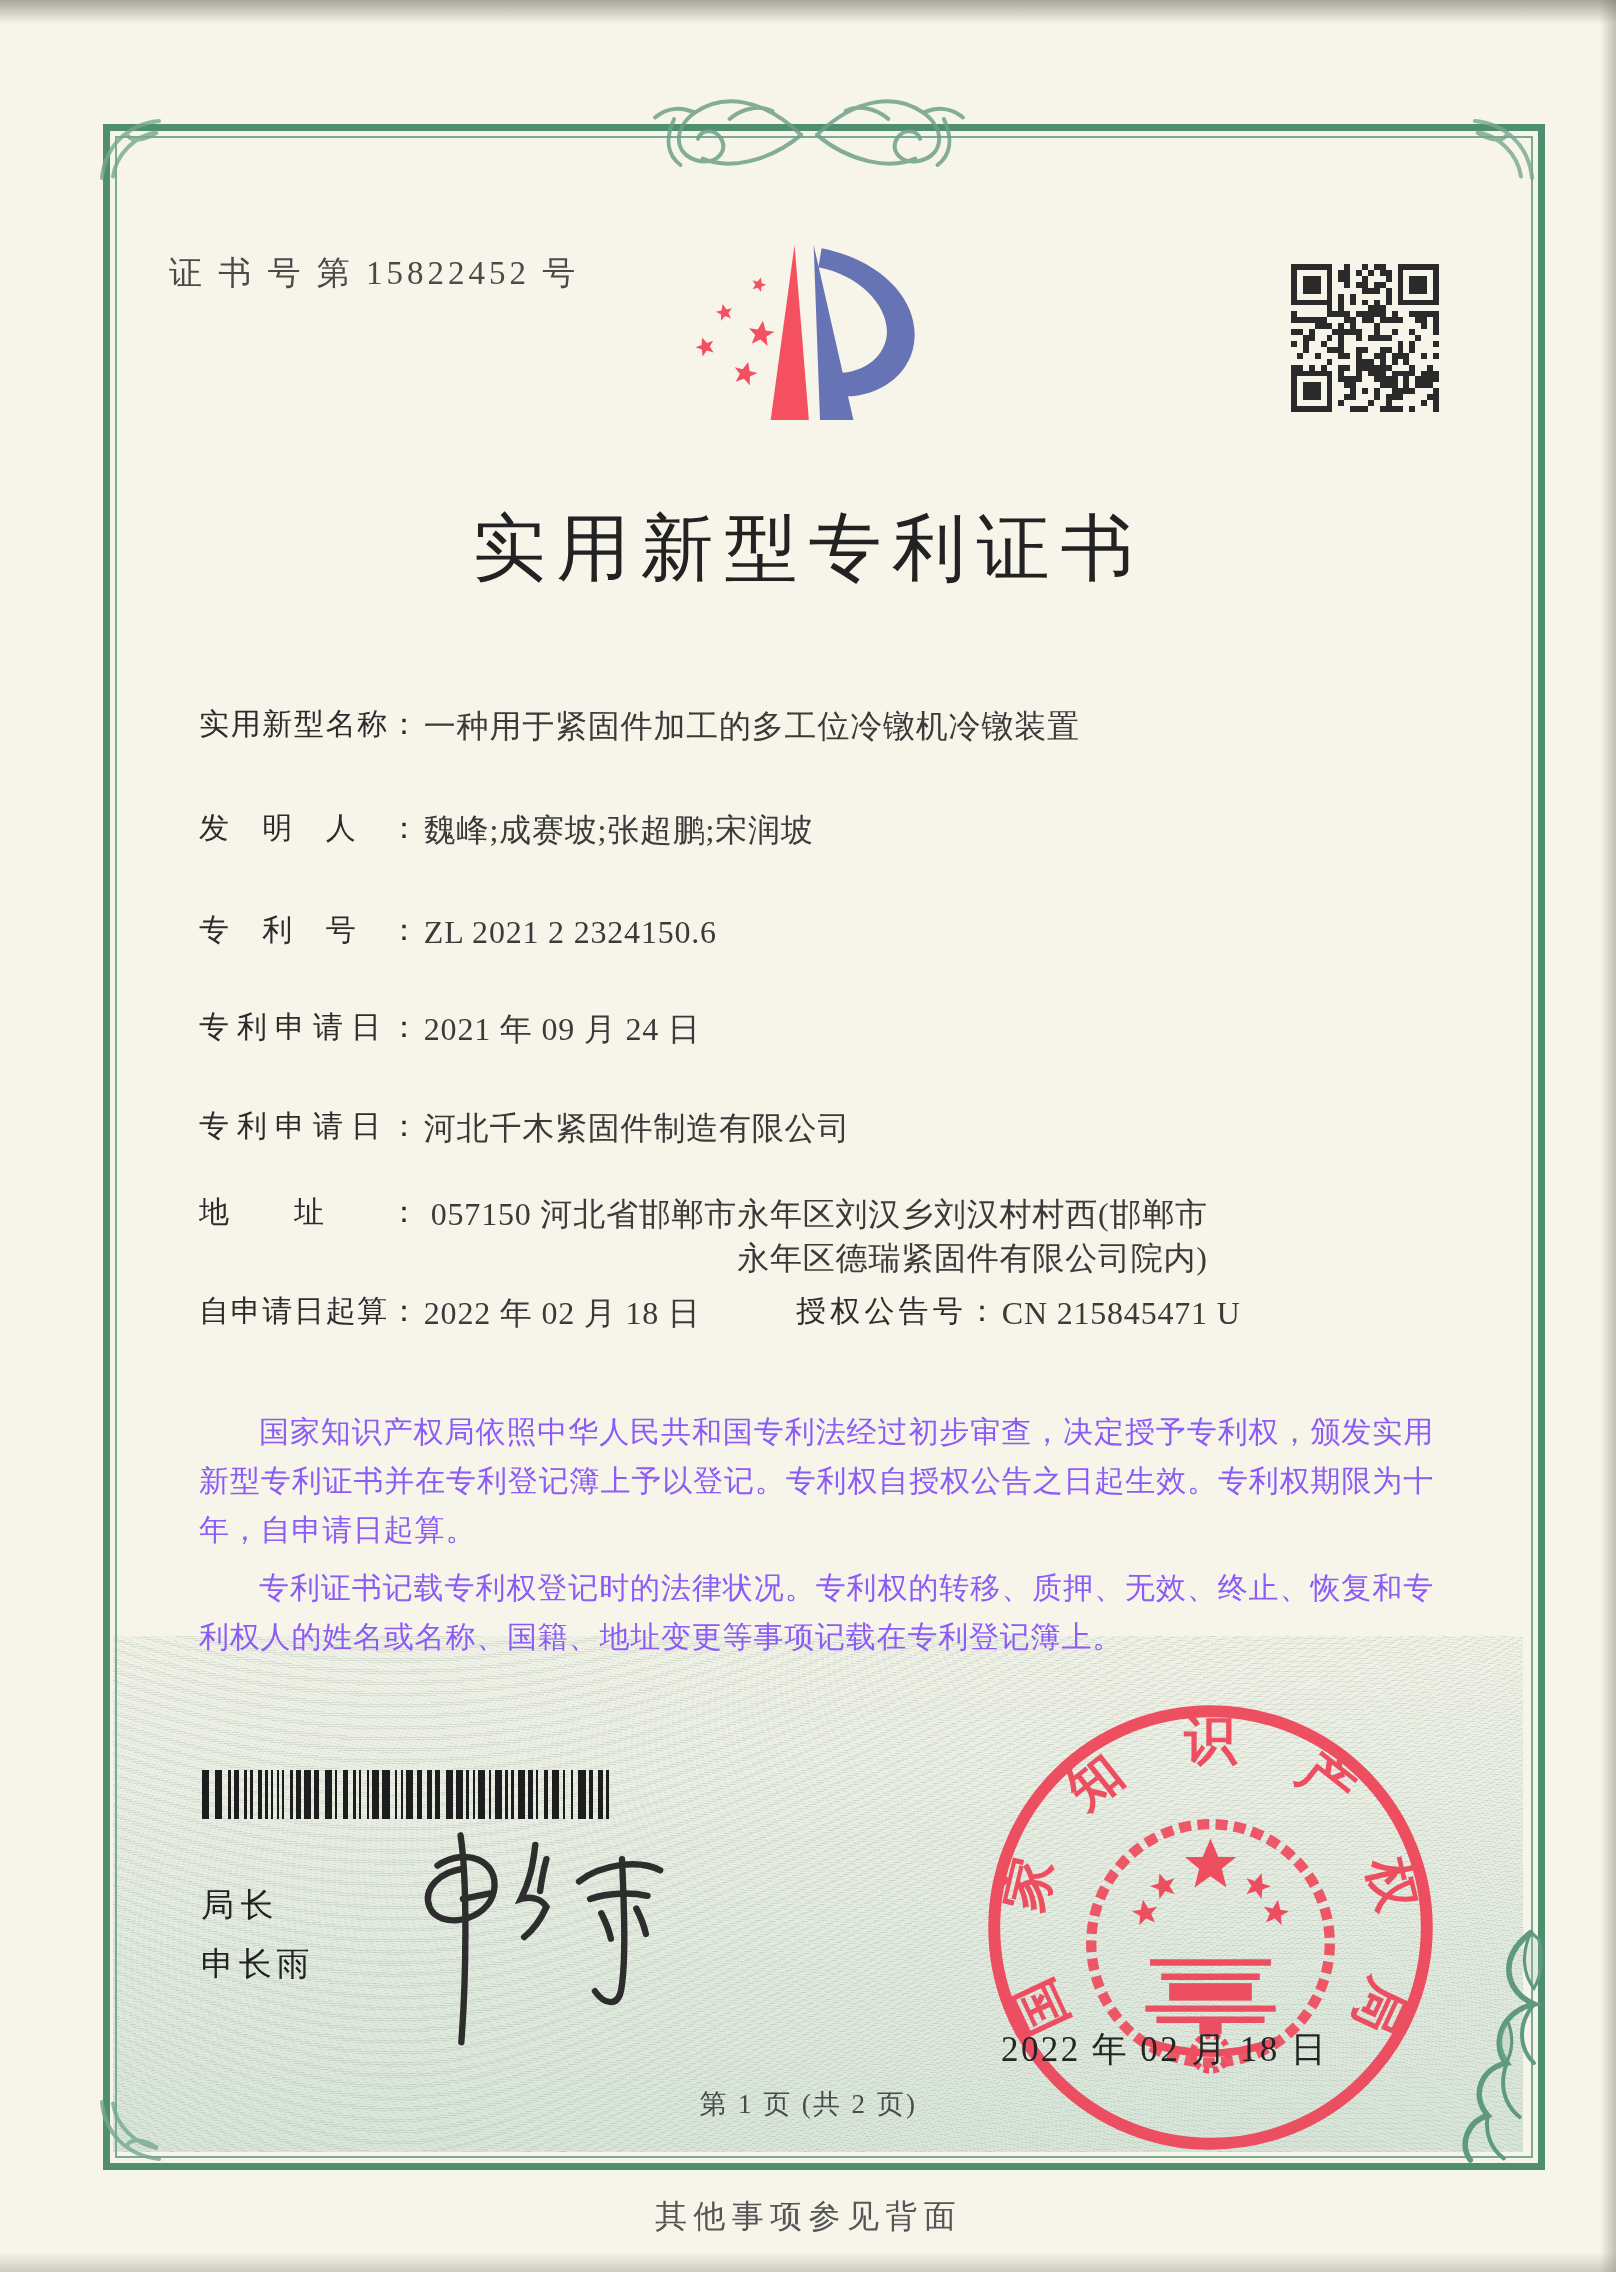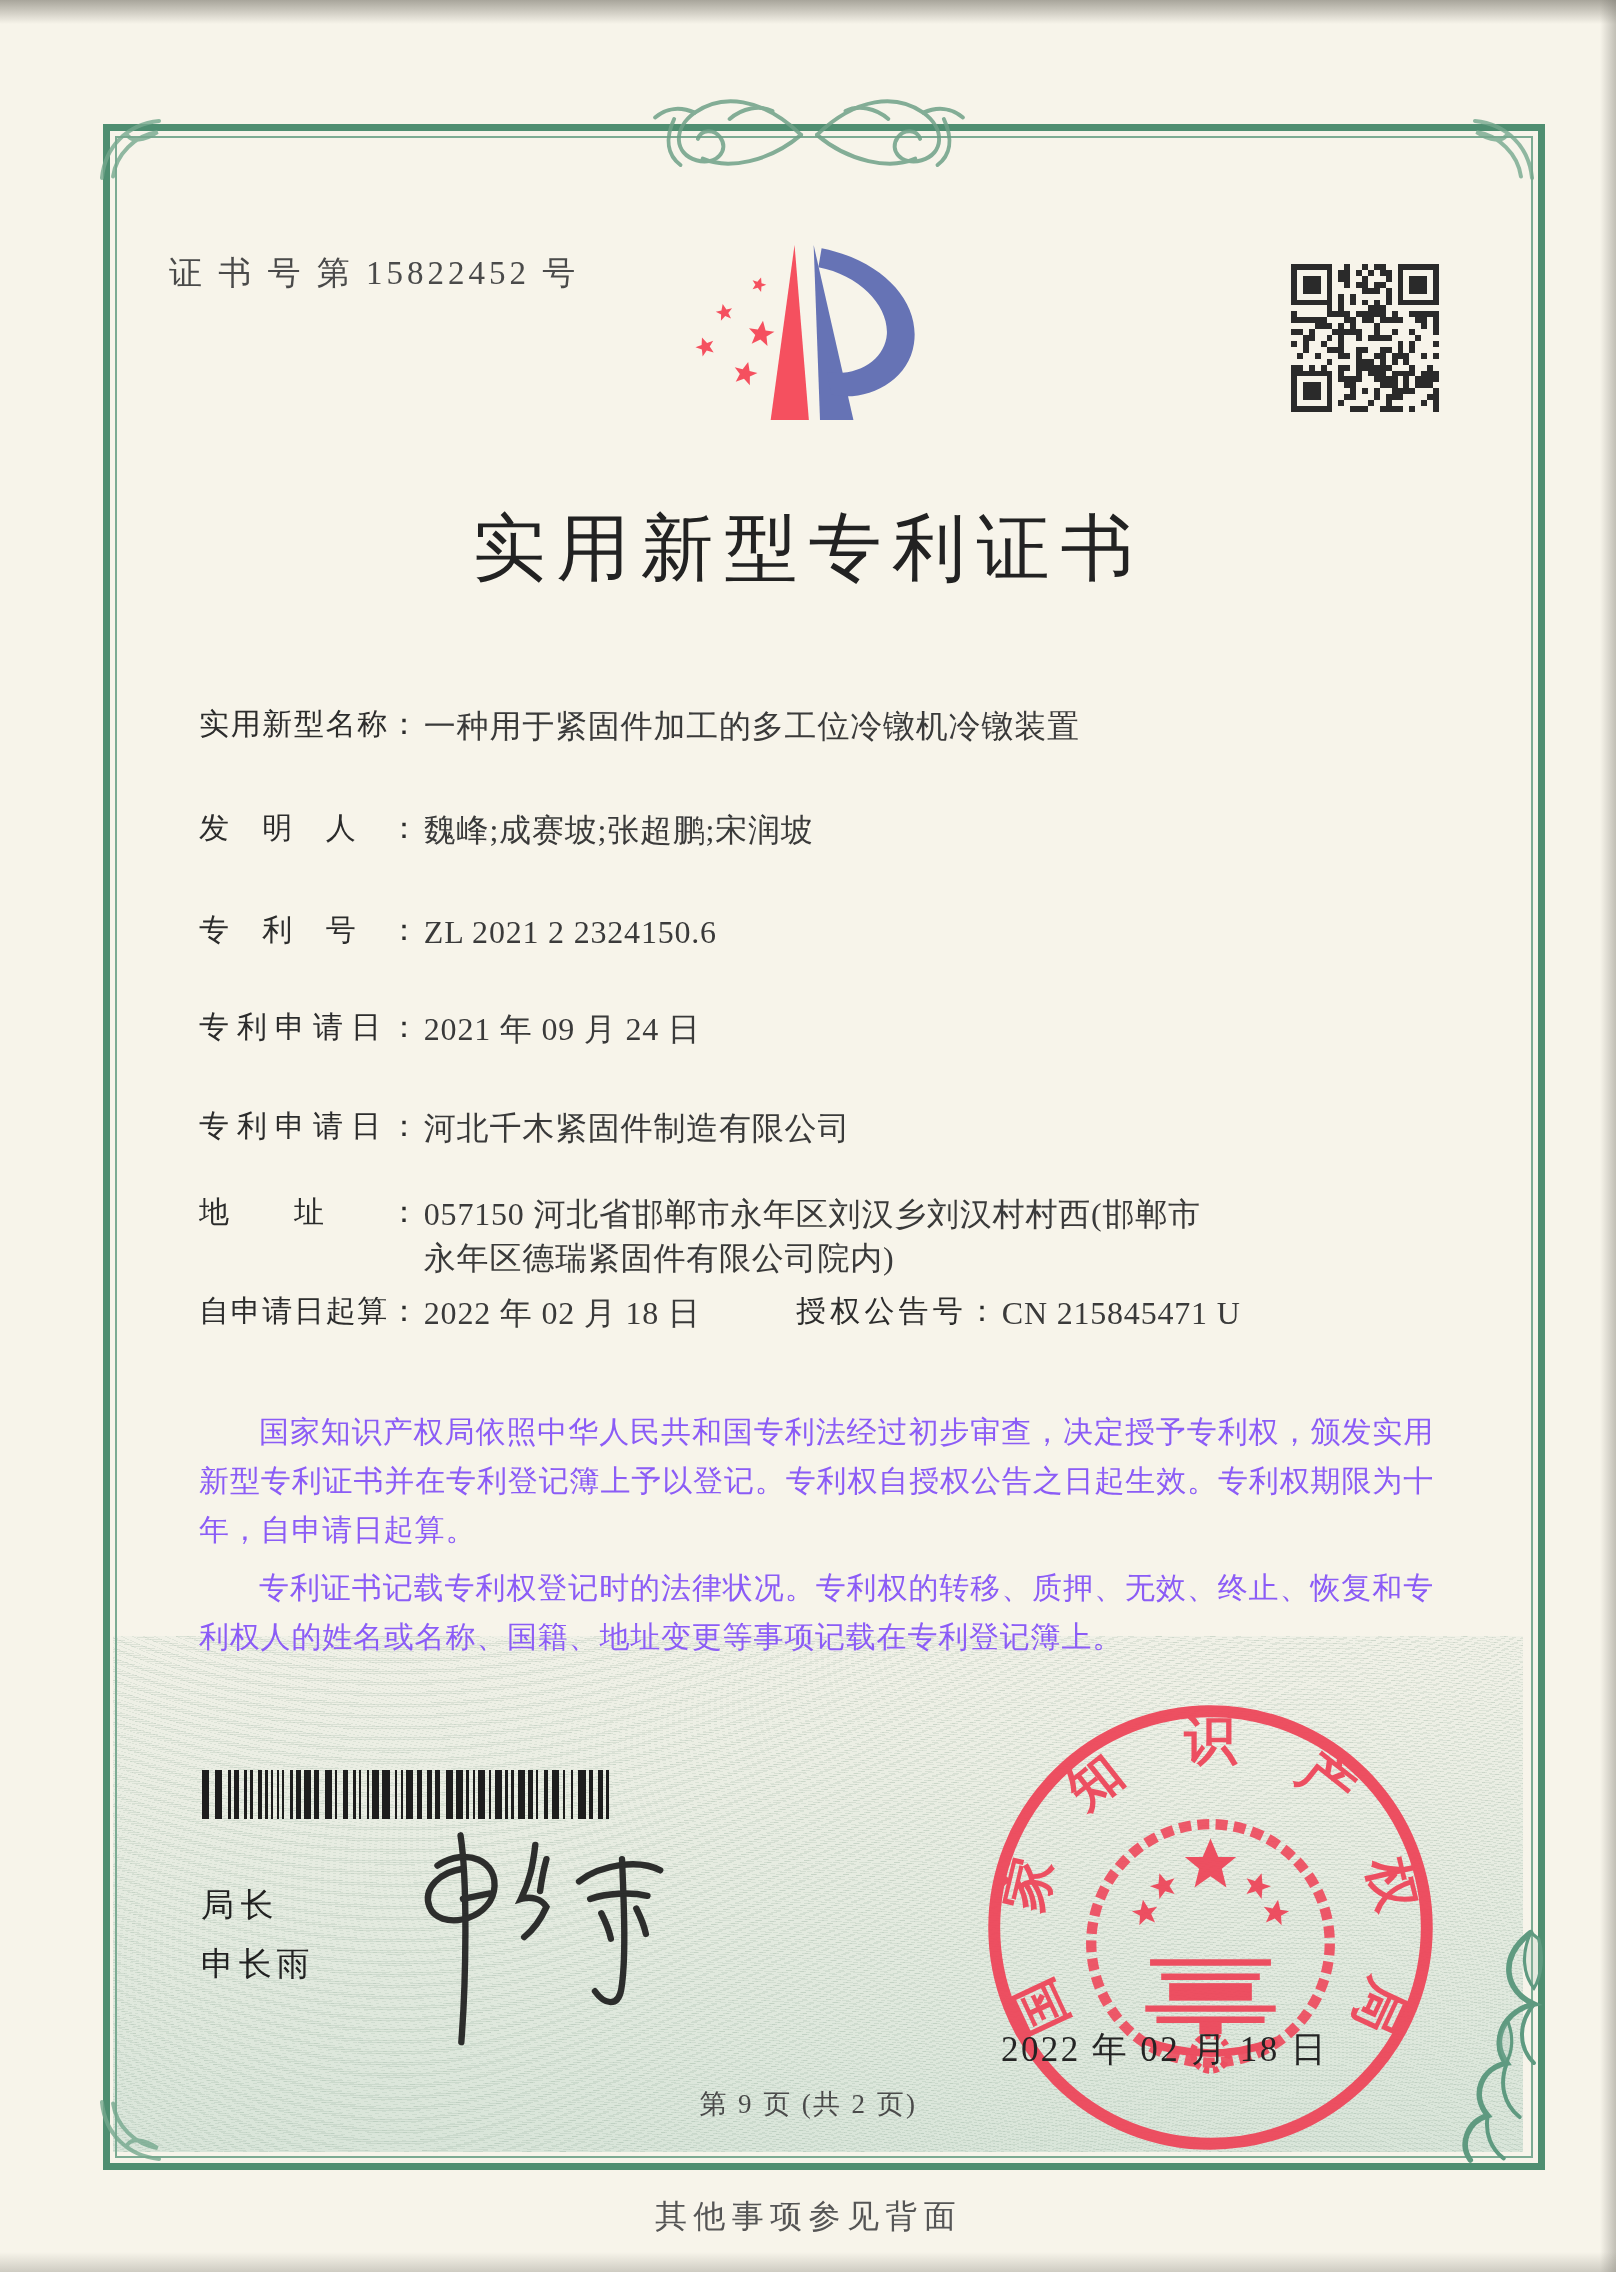--- a/index.html
+++ b/index.html
@@ -23,21 +23,21 @@
       repeating-radial-gradient(120% 90% at 20% 135%, rgba(128,158,138,.18) 0 1.6px, rgba(128,158,138,0) 1.6px 8px),
       repeating-radial-gradient(130% 95% at 85% -35%, rgba(128,158,138,.14) 0 1.6px, rgba(128,158,138,0) 1.6px 9.5px),
       linear-gradient(rgba(222,232,222,.25), rgba(211,226,214,.85));
   }
   .content{z-index:2;}
   .cert-no{left:169px;top:251px;font-size:33px;letter-spacing:4px;color:#4a4a4a;}
   .doc-title{left:0;right:0;top:500px;text-align:center;font-size:73px;font-weight:normal;letter-spacing:11px;color:#222;}
   
   .frow{left:199px;width:1241px;font-size:32px;color:#333;}
   .flabel{display:inline-block;width:220px;font-size:30px;color:#2c2c2c;text-align:justify;text-align-last:justify;vertical-align:top;margin-right:4.8px;}
-  .fvalue{display:inline-block;max-width:987px;vertical-align:top;line-height:1.38;letter-spacing:0.8px;color:#3a3a3a;}
+  .fvalue{display:inline-block;max-width:987px;vertical-align:top;line-height:1.38;letter-spacing:0.8px;color:#3a3a3a;text-align:right;}
   .fvalue.narrow{max-width:784px;}
   .grant2{position:absolute;left:597px;top:0;white-space:nowrap;}
   
   .law-text{left:199px;width:1235px;top:1362px;font-size:30px;line-height:1.64;text-align:justify;color:#8b5cf6;margin-top:45px;}
   .law-text p{margin:0 0 8px 0;text-indent:2em;letter-spacing:0.8px;}
   
   .barcode{left:201px;top:1770px;z-index:2;}
   .qr{left:1291px;top:264px;z-index:2;}
   
   .signer-title{left:201px;top:1883px;font-size:33px;font-family:"Liberation Sans","DejaVu Sans",sans-serif;color:#222;letter-spacing:6.4px;}
@@ -555,19 +555,19 @@
       <text transform="translate(177.9,142.9) rotate(-38.3)">知</text>
     <text transform="translate(310.0,97.0) rotate(0.0)">识</text>
       <text transform="translate(442.1,142.9) rotate(38.3)">产</text>
       <text transform="translate(517.3,260.9) rotate(76.7)">权</text>
     <text transform="translate(503.0,400.0) rotate(115.0)">局</text>
   </g>
 </svg>
 
 <div class="abs content seal-date">2022 年 02 月 18 日</div>
 
-<div class="abs content page-info">第 9 页 (共 2 页)</div>
+<div class="abs content page-info">第 1 页 (共 2 页)</div>
 <div class="abs content back-note">其他事项参见背面</div>
 
 <div class="abs shade-top"></div>
 <div class="abs shade-right"></div>
 <div class="abs shade-bottom"></div>
 
 
 </body></html>

